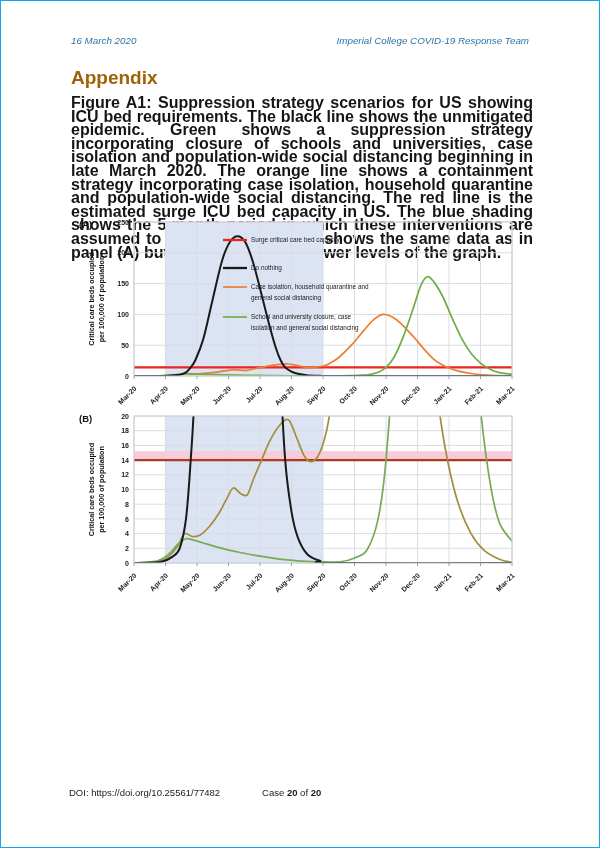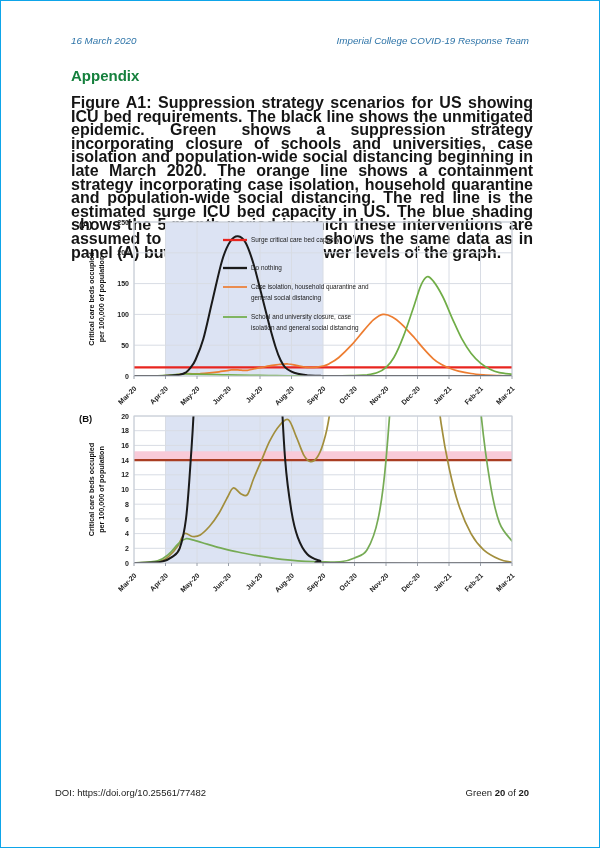--- a/index.html
+++ b/index.html
@@ -3,29 +3,29 @@
 <meta charset="utf-8">
 <style>
   html,body{margin:0;padding:0;background:#ffffff;}
   .page{
     position:relative;width:600px;height:848px;background:#ffffff;
     font-family:"Liberation Sans",sans-serif;color:#1a1a1a;overflow:hidden;
     box-sizing:border-box;border:1px solid #0ea5e9;
   }
   .hdr{position:absolute;top:34px;left:70px;right:70px;display:flex;justify-content:space-between;
        font-size:9.8px;font-style:italic;font-weight:500;}
-  .section-title{position:absolute;top:66px;left:70px;font-size:15px;font-weight:bold;color:#15803d;}
+  .section-title{position:absolute;top:66px;left:70px;font-size:19px;font-weight:bold;color:#a16207;}
   .caption{position:absolute;top:95px;left:70px;width:462px;font-size:16px;font-weight:bold;
            line-height:13.6px;text-align:justify;color:#151515;}
   .panel{position:absolute;left:70px;width:460px;height:200px;}
   #panelA{top:212px;}
   #panelB{top:405px;}
   svg text{font-family:"Liberation Sans",sans-serif;}
-  .ftr{position:absolute;top:786px;left:54px;right:70px;display:flex;justify-content:space-between;
-       font-size:9.5px;color:#1a1a1a;}
+  .ftr{position:absolute;top:786px;left:68px;right:70px;display:flex;justify-content:flex-start;
+       font-size:9.5px;color:#1a1a1a;gap:42px;}
   .ftr b{font-weight:bold;}
 </style>
 </head>
 <body>
 
 <div class="page">
 
   <div class="hdr" style="color: rgb(46, 116, 168);">
     <span>16 March 2020</span>
     <span>Imperial College COVID-19 Response Team</span>
@@ -204,16 +204,16 @@
           <text x="58" y="27.29999999999999" font-size="7" font-weight="bold" fill="#222" text-anchor="end">18</text>
           <text x="58" y="12.6" font-size="7" font-weight="bold" fill="#222" text-anchor="end">20</text>
         </g>
         <text x="8" y="16" font-size="9.5" font-weight="bold" fill="#111">(B)</text>
         <text x="23" y="83.5" font-size="7.2" font-weight="bold" fill="#111" text-anchor="middle" transform="rotate(-90 23 83.5)">Critical care beds occupied</text>
         <text x="32.5" y="83.5" font-size="7.2" font-weight="bold" fill="#111" text-anchor="middle" transform="rotate(-90 32.5 83.5)">per 100,000 of population</text>
       </svg></div>
 
   <div class="ftr">
     <span>DOI: https://doi.org/10.25561/77482</span>
-    <span><span>Green </span><b>20</b><span> of </span><b>20</b></span>
+    <span><span>Case </span><b>20</b><span> of </span><b>20</b></span>
   </div>
 
 </div>
 
 </body></html>

